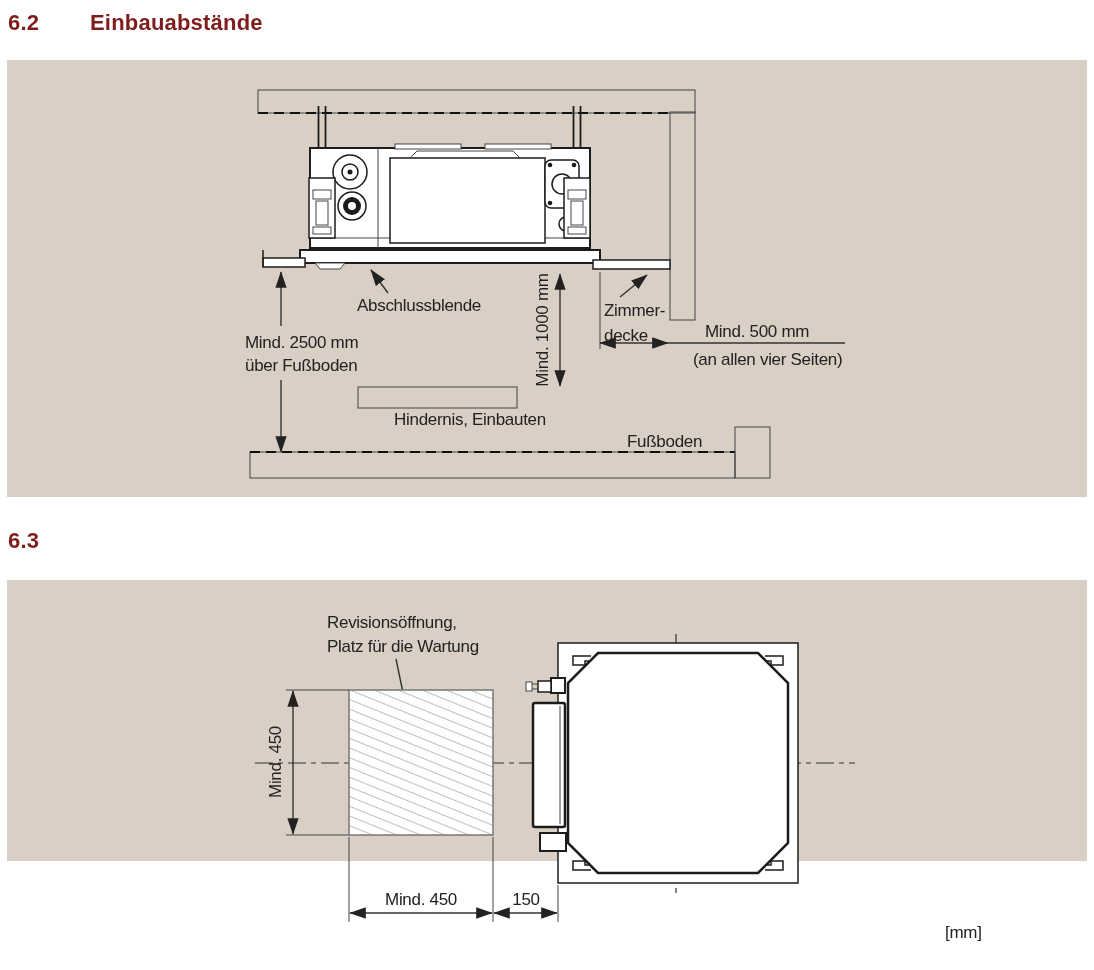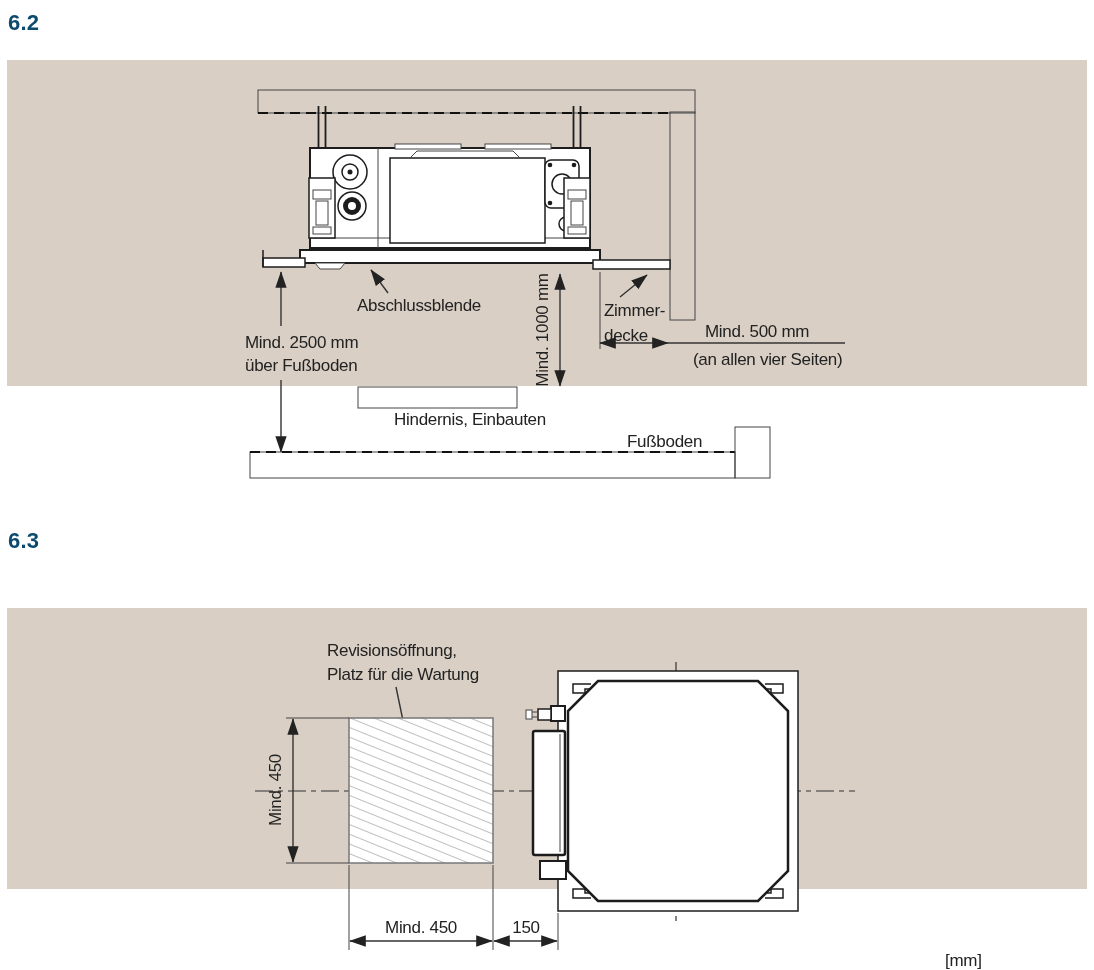--- a/index.html
+++ b/index.html
@@ -1,36 +1,37 @@
 <!DOCTYPE html>
 <html><head>
 <meta charset="utf-8">
 <style>
   html,body{margin:0;padding:0;background:#ffffff;}
   body{width:1094px;height:970px;position:relative;font-family:"Liberation Sans",sans-serif;}
-  .heading{position:absolute;left:8px;display:flex;color:#0c4a6e;font-weight:bold;font-size:22px;letter-spacing:0.2px;}
+  .heading{position:absolute;left:8px;display:flex;color:#7f1d1d;font-weight:bold;font-size:22px;letter-spacing:0.2px;}
   .heading .num{width:82px;}
   #heading-62{top:10px;}
   #heading-63{top:528px;gap:32px;}
   .panel{position:absolute;left:7px;width:1080px;background:#d9cfc5;}
-  #panel-1{top:60px;height:326px;}
-  #panel-2{top:608px;height:281px;text-decoration:underline;}
+  #panel-1{top:60px;height:437px;}
+  #panel-2{top:580px;height:281px;text-decoration:underline;}
   svg{display:block;}
   text{font-family:"Liberation Sans",sans-serif;font-size:17px;fill:#222;letter-spacing:-0.3px;}
   .thick{stroke:#1c1c1c;stroke-width:2;fill:none;}
   .med{stroke:#1c1c1c;stroke-width:1.5;fill:none;}
   .thin{stroke:#444;stroke-width:1;fill:none;}
   .dim{stroke:#333;stroke-width:1.4;fill:none;}
   .white{fill:#ffffff;}
 </style>
 </head>
 <body>
 
 <div class="heading" id="heading-62">
   <span class="num">6.2</span>
+  <span>Einbauabstände</span>
 </div>
 
 <div class="panel" id="panel-1">
 <svg width="1080" height="437" viewBox="0 0 1080 437">
   <defs>
     <pattern id="hS" width="8.5" height="8.5" patternUnits="userSpaceOnUse" patternTransform="rotate(55)">
       <rect width="8.5" height="8.5" fill="#ffffff"></rect>
       <line x1="0" y1="0" x2="8.5" y2="0" stroke="#6a6a6a" stroke-width="1.1"></line>
     </pattern>
     <pattern id="hF" width="9" height="9" patternUnits="userSpaceOnUse" patternTransform="rotate(22)">

